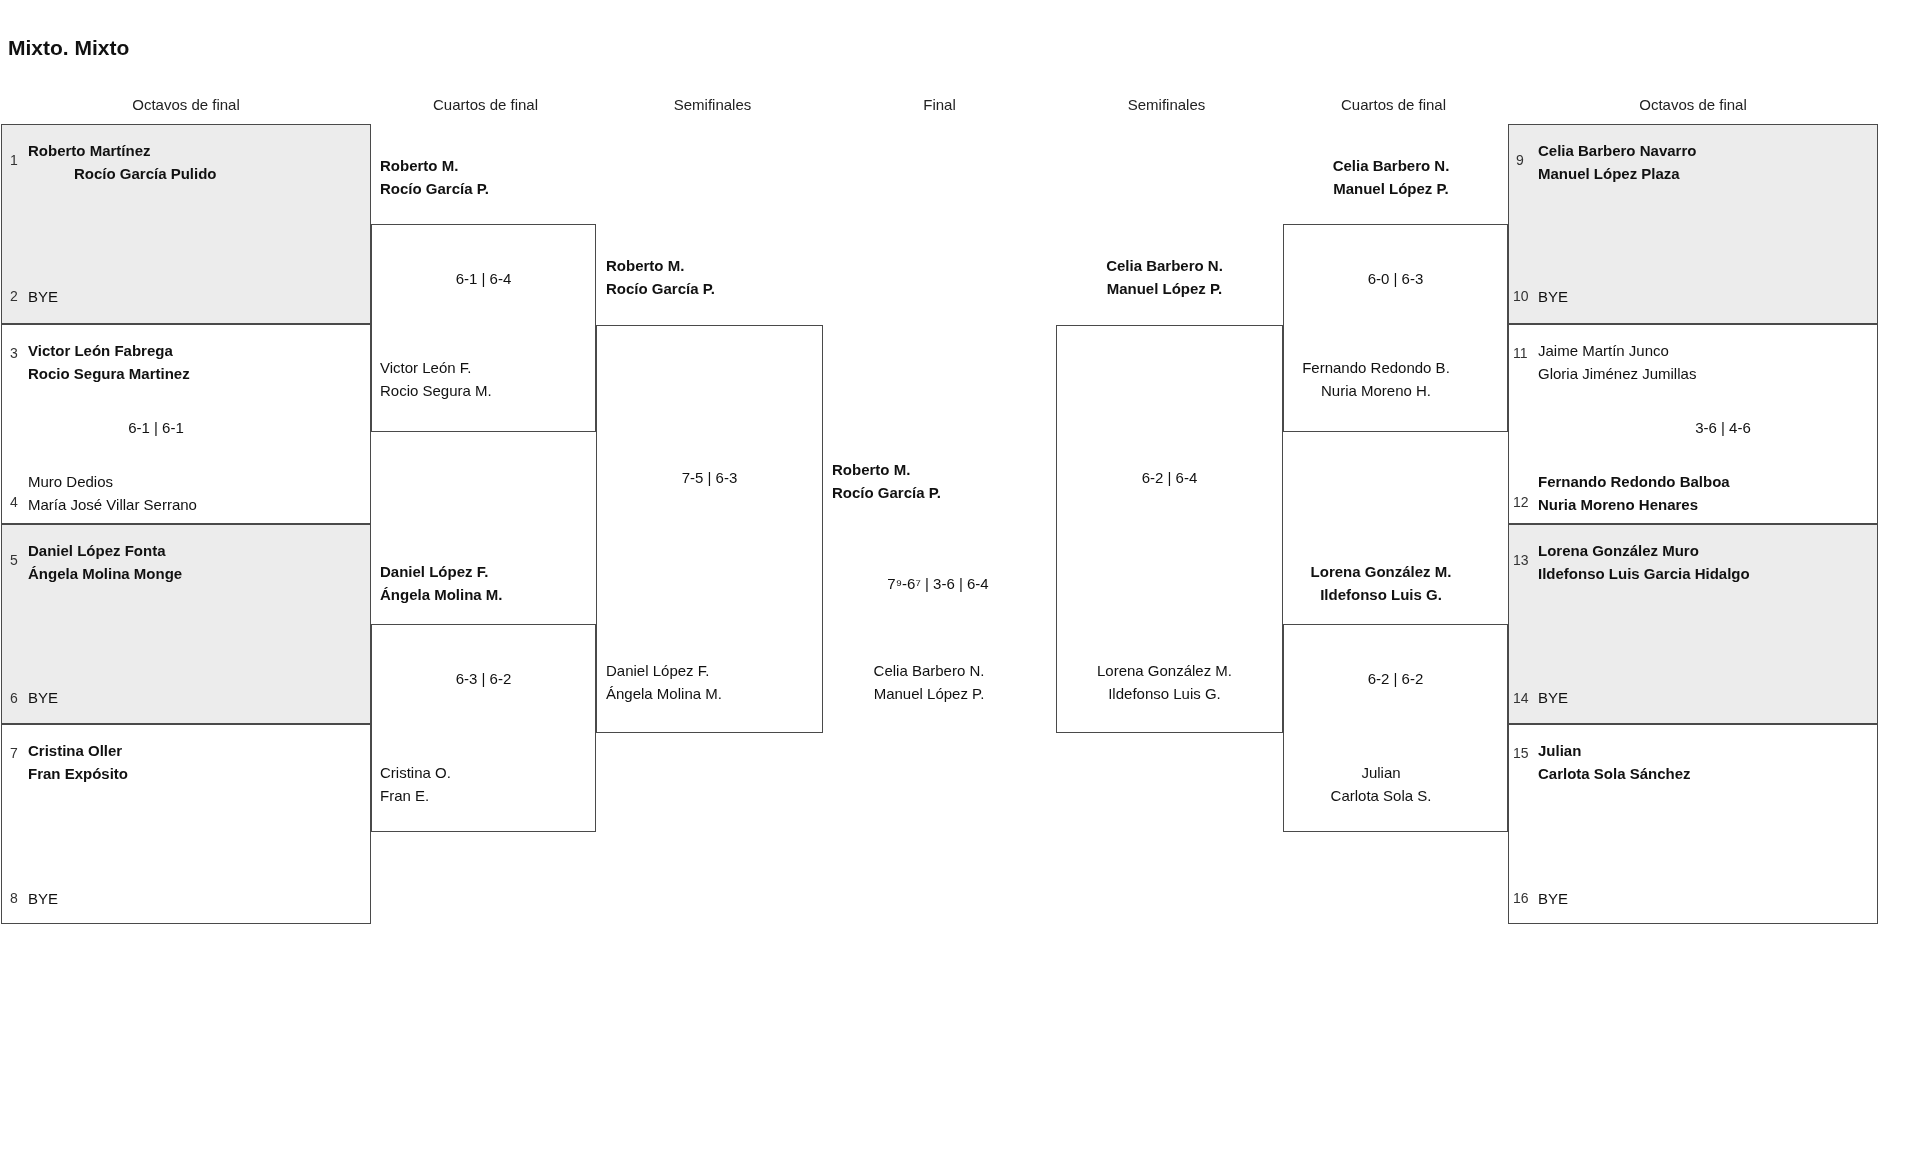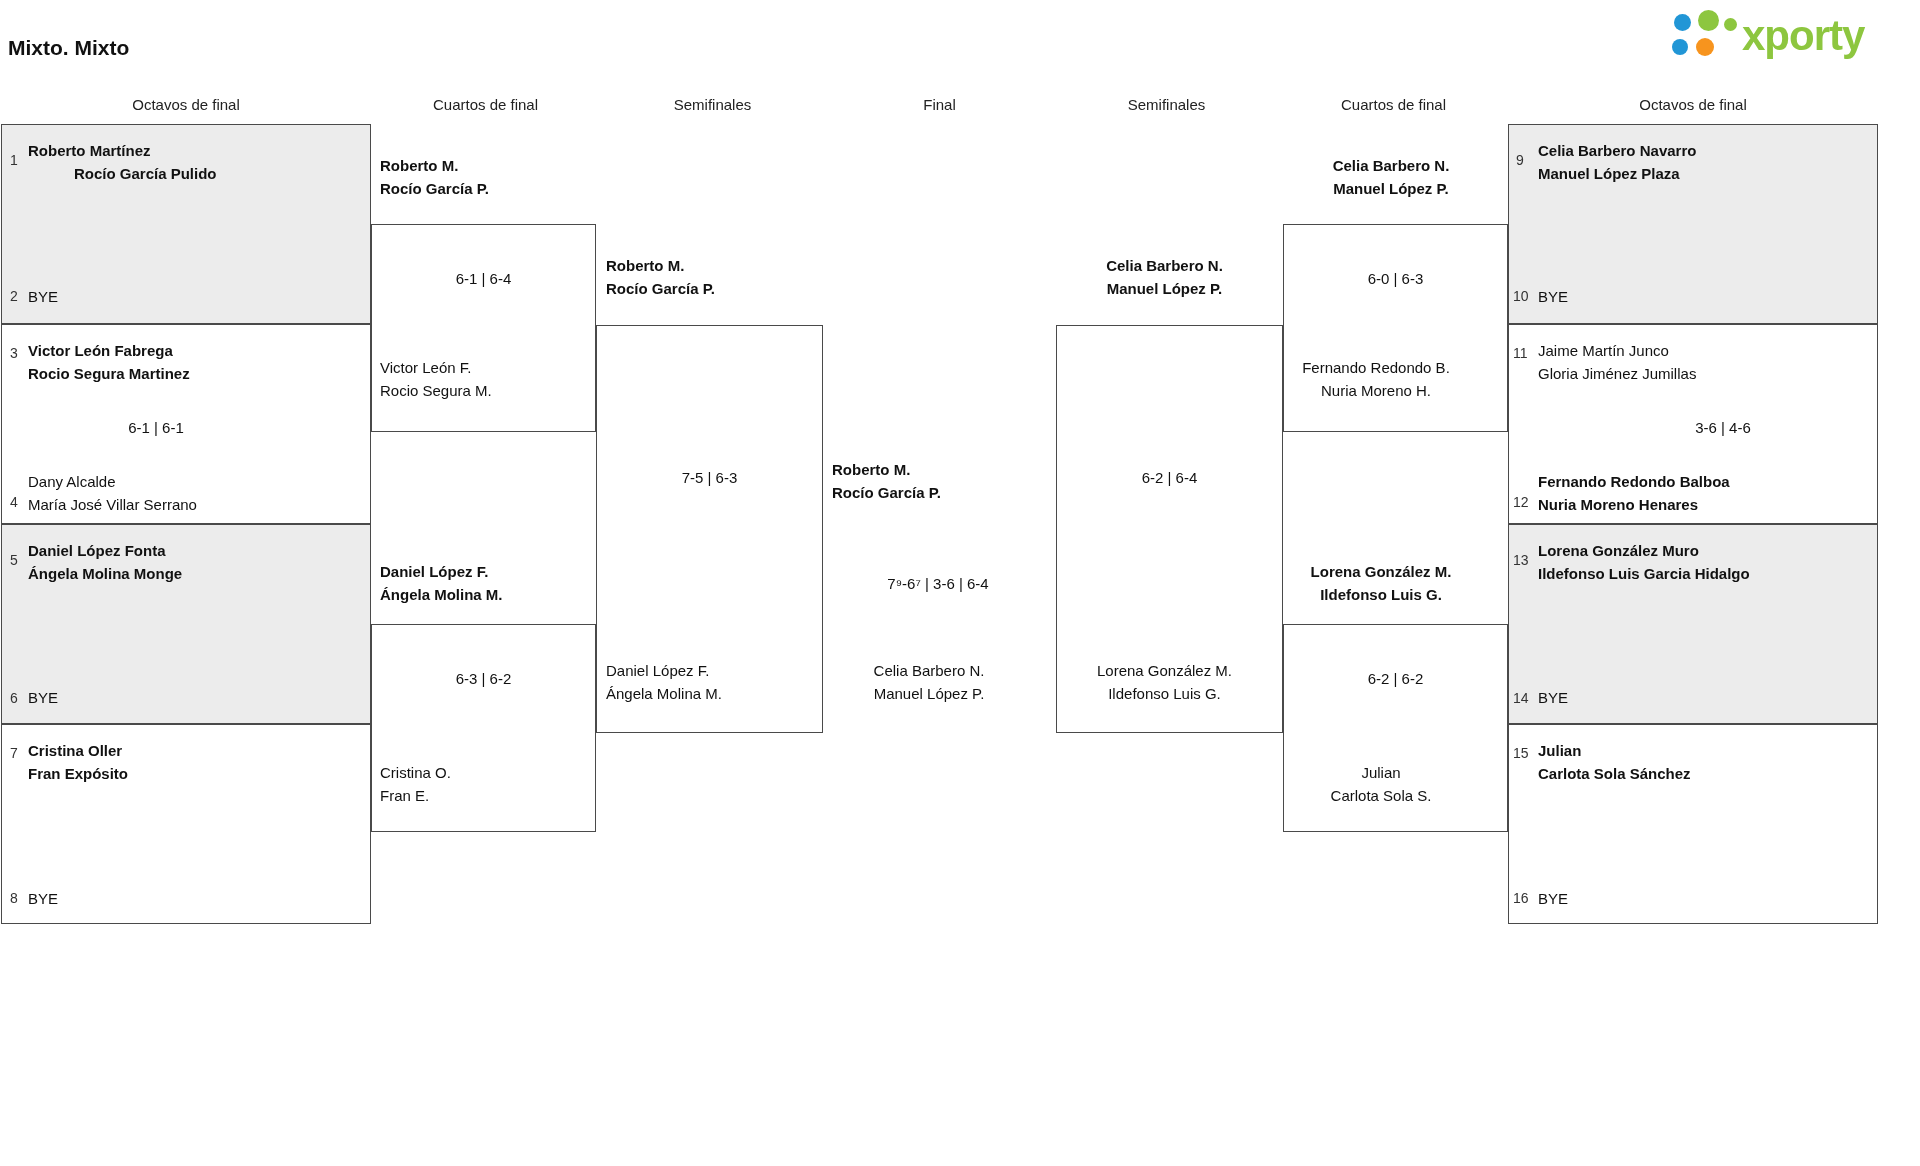--- a/index.html
+++ b/index.html
@@ -24,28 +24,20 @@
   .pl{position:absolute;font-size:15px;line-height:19px;}
   .pl.bold{font-weight:700;}
   .pl.right{text-align:center;}
   .score{position:absolute;font-size:15px;}
 </style>
 </head>
 <body>
 
 <div class="header">
   <div class="subtitle">Mixto. Mixto</div>
-  <div class="logo">
-    <span class="dot" style="left:6px;top:6px;width:17px;height:17px;background:#2196d6;"></span>
-    <span class="dot" style="left:30px;top:2px;width:21px;height:21px;background:#8dc63f;"></span>
-    <span class="dot" style="left:56px;top:10px;width:13px;height:13px;background:#8dc63f;"></span>
-    <span class="dot" style="left:4px;top:31px;width:16px;height:16px;background:#2196d6;"></span>
-    <span class="dot" style="left:28px;top:30px;width:18px;height:18px;background:#f7941e;"></span>
-    <div class="logo-word">xporty</div>
-  </div>
 </div>
 
 <div class="round-label" style="left:0px;top:96px;width:372px;">Octavos de final</div>
 <div class="round-label" style="left:372px;top:96px;width:227px;">Cuartos de final</div>
 <div class="round-label" style="left:599px;top:96px;width:227px;">Semifinales</div>
 <div class="round-label" style="left:826px;top:96px;width:227px;">Final</div>
 <div class="round-label" style="left:1053px;top:96px;width:227px;">Semifinales</div>
 <div class="round-label" style="left:1280px;top:96px;width:227px;">Cuartos de final</div>
 <div class="round-label" style="left:1507px;top:96px;width:372px;">Octavos de final</div>
 
@@ -60,21 +52,21 @@
 
 <div class="seed" style="left:10px;top:288px;">2</div>
 <div class="pl" style="left:28px;top:287px;">BYE</div>
 
 <div class="seed" style="left:10px;top:345px;">3</div>
 <div class="pl bold" style="left:28px;top:341px;">Victor León Fabrega</div>
 <div class="pl bold" style="left:28px;top:364px;">Rocio Segura Martinez</div>
 <div class="score" style="left:1px;top:419px;width:310px;text-align:center;">6-1 | 6-1</div>
 
 <div class="seed" style="left:10px;top:494px;">4</div>
-<div class="pl" style="left:28px;top:472px;">Dany Alcalde</div>
+<div class="pl" style="left:28px;top:472px;">Muro Dedios</div>
 <div class="pl" style="left:28px;top:495px;">María José Villar Serrano</div>
 
 <div class="seed" style="left:10px;top:552px;">5</div>
 <div class="pl bold" style="left:28px;top:541px;">Daniel López Fonta</div>
 <div class="pl bold" style="left:28px;top:564px;">Ángela Molina Monge</div>
 
 <div class="seed" style="left:10px;top:690px;">6</div>
 <div class="pl" style="left:28px;top:688px;">BYE</div>
 
 <div class="seed" style="left:10px;top:745px;">7</div>

